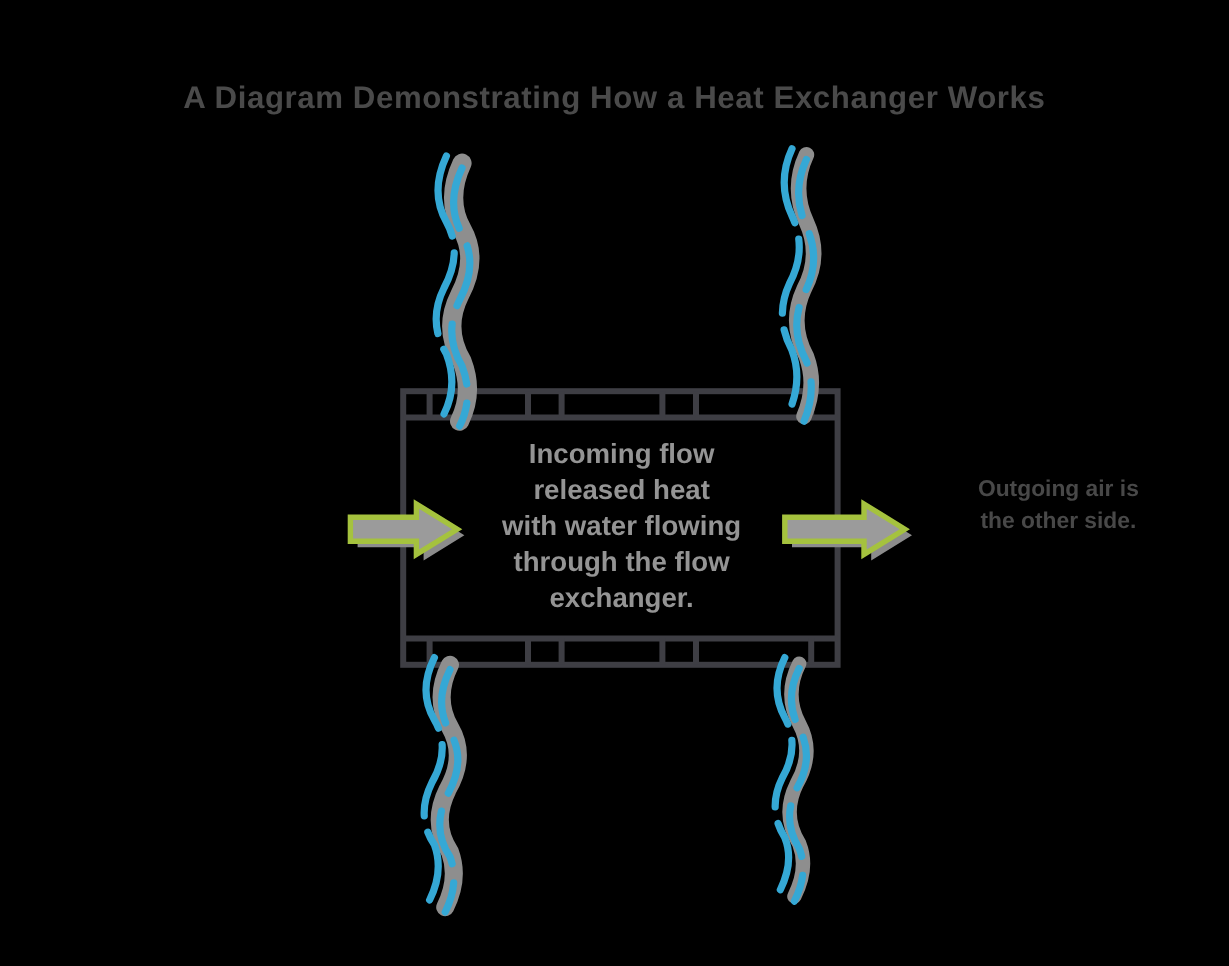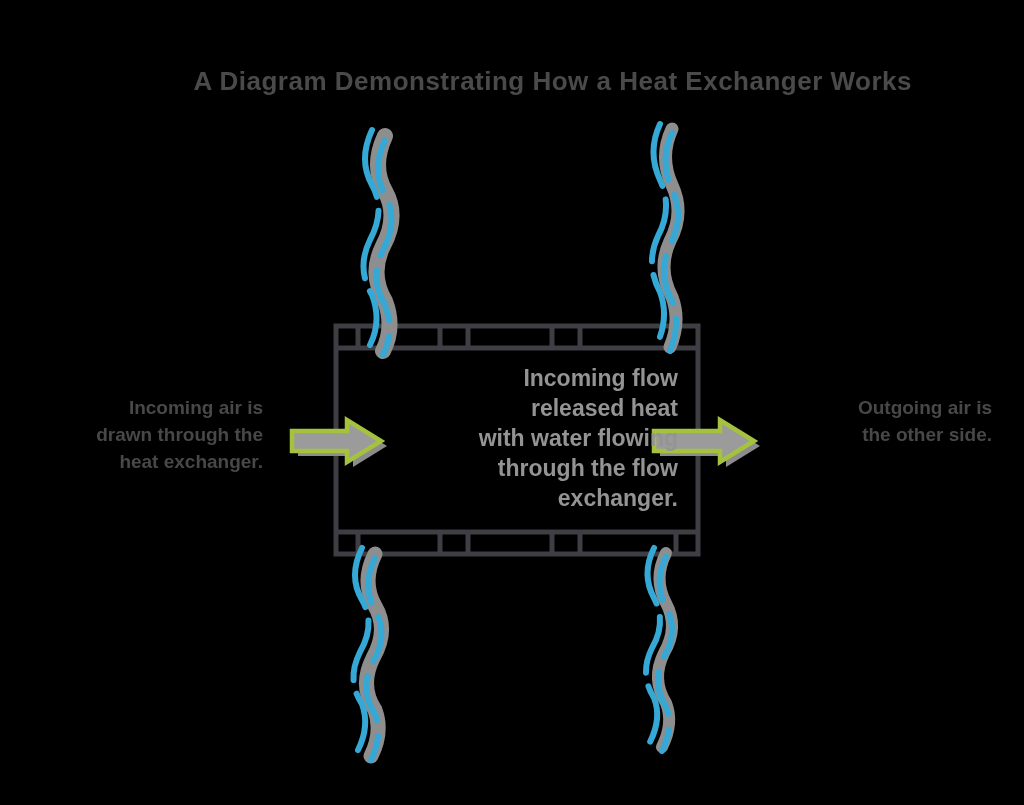--- a/index.html
+++ b/index.html
@@ -4,21 +4,21 @@
 <style>
   html,body{margin:0;padding:0;background:#000;}
   #stage{
     position:relative;
     width:1024px;height:805px;
     background:#000000;
     overflow:hidden;
     font-family:"Liberation Sans", sans-serif;
   }
   #artwork{position:absolute;left:0;top:0;}
-  .txt{position:absolute;text-align:right;font-weight:bold;z-index:5;}
+  .txt{position:absolute;text-align:center;font-weight:bold;z-index:5;}
   .title{
     left:112px;top:66px;width:800px;
     font-size:26px;letter-spacing:.5px;
     color:#4a4a4a;
   }
   .side-label{
     width:220px;
     font-size:19px;line-height:27px;
     color:#484848;
   }
@@ -78,25 +78,20 @@
     </g>
 
     <g>
       <polygon points="654,431 720,431 720,420 754,441 720,462 720,451 654,451" transform="translate(6,5)" fill="#8c8c8c"></polygon>
       <polygon points="654,431 720,431 720,420 754,441 720,462 720,451 654,451" fill="#9b9b9b" stroke="#a5c23e" stroke-width="4.5" stroke-linejoin="miter"></polygon>
     </g>
   </svg>
 
   <div class="txt title">A Diagram Demonstrating How a Heat Exchanger Works</div>
 
-  <div class="txt side-label left">
-    <span>Incoming air is</span>
-    <span>drawn through the</span>
-    <span>heat exchanger.</span>
-  </div>
 
   <div class="txt side-label right">
     <span>Outgoing air is</span>
     <span>the other side.</span>
   </div>
 
   <div class="txt center-label">
     <span>Incoming flow</span>
     <span>released heat</span>
     <span>with water flowing</span>

